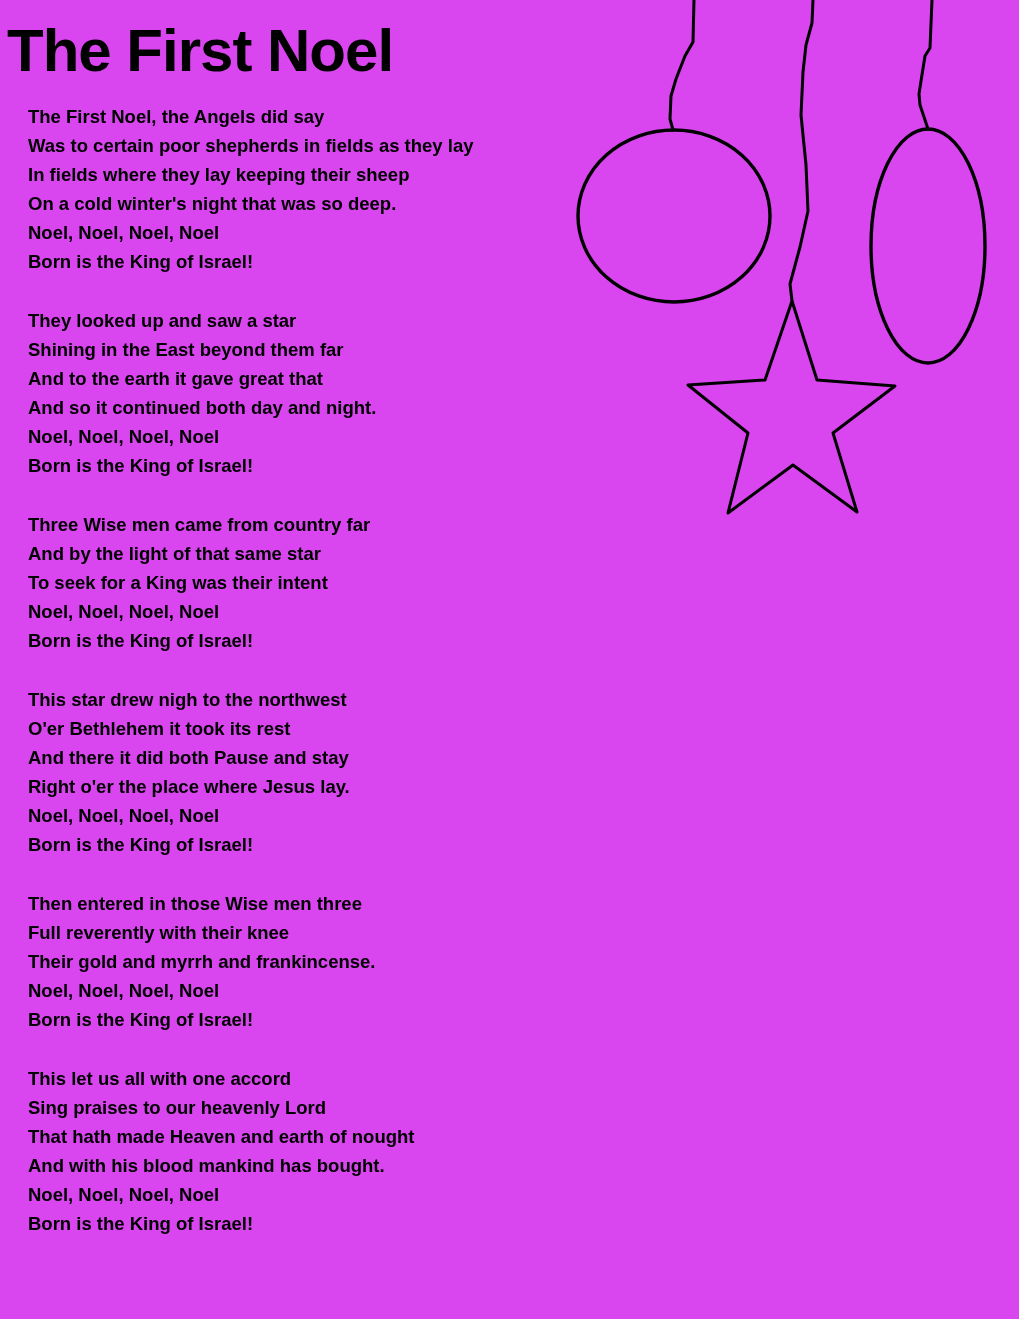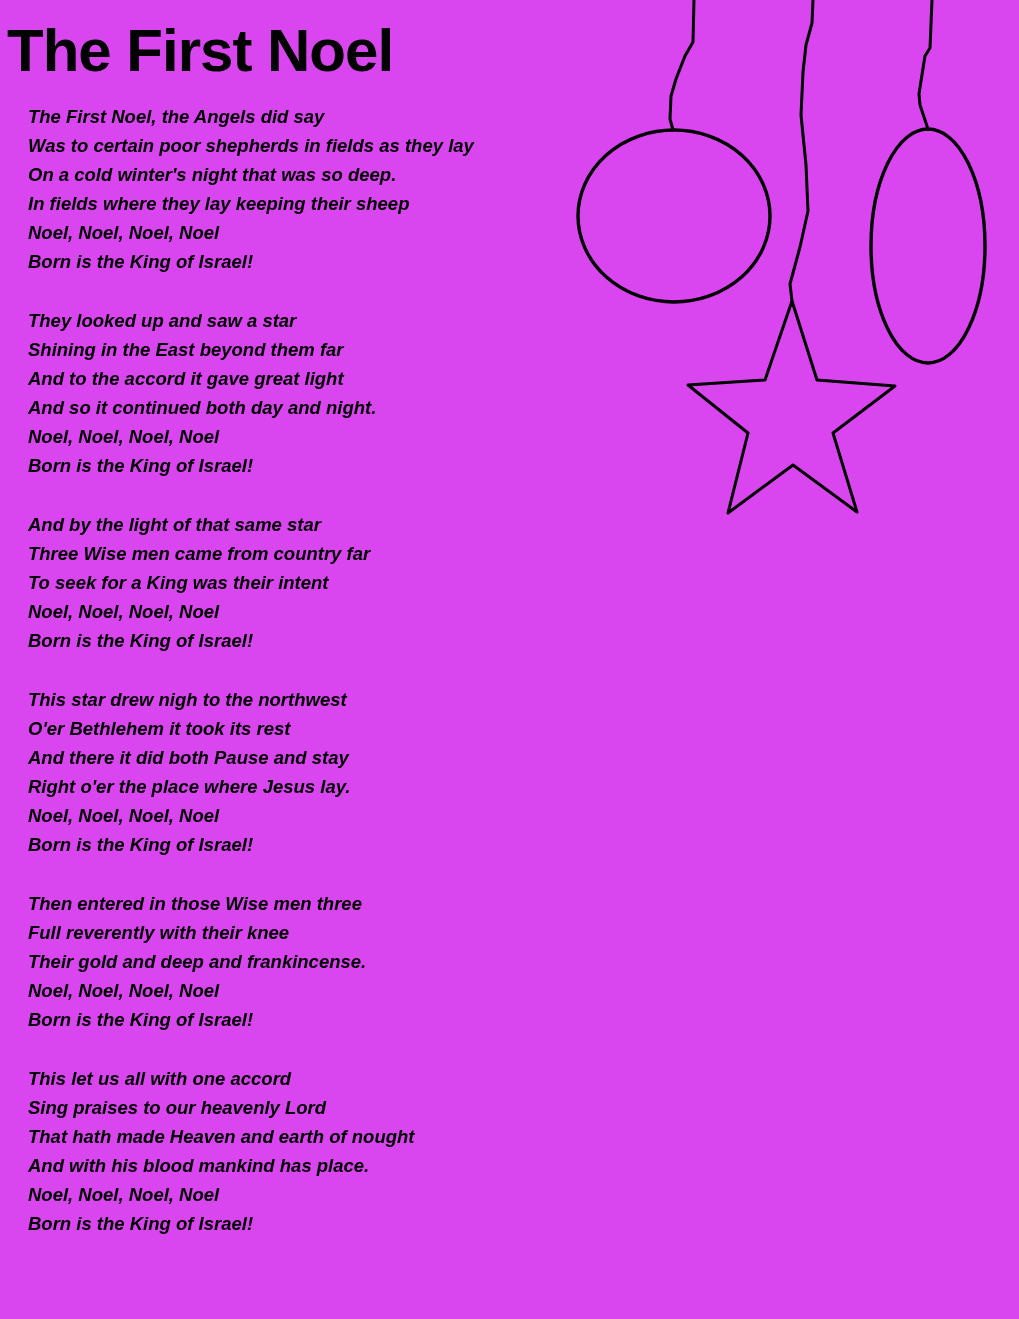--- a/index.html
+++ b/index.html
@@ -32,21 +32,20 @@
     left: 28px;
     top: 102px;
     font-size: 18.5px;
     line-height: 29px;
   }
   .stanza {
     margin: 0 0 30px 0;
   }
   .line {
     white-space: pre;
-    font-style: italic;
   }
   .illustration {
     position: absolute;
     left: 0;
     top: 0;
     width: 1019px;
     height: 1319px;
     pointer-events: none;
   }
   .ink-stroke {
@@ -60,60 +59,60 @@
 <body>
 
 <div class="sheet">
 
   <h1 class="page-title">The First Noel</h1>
 
   <div class="lyrics">
     <div class="stanza">
       <div class="line">The First Noel, the Angels did say</div>
       <div class="line">Was to certain poor shepherds in fields as they lay</div>
+      <div class="line">In fields where they lay keeping their sheep</div>
       <div class="line">On a cold winter's night that was so deep.</div>
-      <div class="line">In fields where they lay keeping their sheep</div>
       <div class="line">Noel, Noel, Noel, Noel</div>
       <div class="line">Born is the King of Israel!</div>
     </div>
     <div class="stanza">
       <div class="line">They looked up and saw a star</div>
       <div class="line">Shining in the East beyond them far</div>
-      <div class="line">And to the accord it gave great light</div>
+      <div class="line">And to the earth it gave great that</div>
       <div class="line">And so it continued both day and night.</div>
       <div class="line">Noel, Noel, Noel, Noel</div>
       <div class="line">Born is the King of Israel!</div>
     </div>
     <div class="stanza">
+      <div class="line">Three Wise men came from country far</div>
       <div class="line">And by the light of that same star</div>
-      <div class="line">Three Wise men came from country far</div>
       <div class="line">To seek for a King was their intent</div>
       <div class="line">Noel, Noel, Noel, Noel</div>
       <div class="line">Born is the King of Israel!</div>
     </div>
     <div class="stanza">
       <div class="line">This star drew nigh to the northwest</div>
       <div class="line">O'er Bethlehem it took its rest</div>
       <div class="line">And there it did both Pause and stay</div>
       <div class="line">Right o'er the place where Jesus lay.</div>
       <div class="line">Noel, Noel, Noel, Noel</div>
       <div class="line">Born is the King of Israel!</div>
     </div>
     <div class="stanza">
       <div class="line">Then entered in those Wise men three</div>
       <div class="line">Full reverently with their knee</div>
-      <div class="line">Their gold and deep and frankincense.</div>
+      <div class="line">Their gold and myrrh and frankincense.</div>
       <div class="line">Noel, Noel, Noel, Noel</div>
       <div class="line">Born is the King of Israel!</div>
     </div>
     <div class="stanza">
       <div class="line">This let us all with one accord</div>
       <div class="line">Sing praises to our heavenly Lord</div>
       <div class="line">That hath made Heaven and earth of nought</div>
-      <div class="line">And with his blood mankind has place.</div>
+      <div class="line">And with his blood mankind has bought.</div>
       <div class="line">Noel, Noel, Noel, Noel</div>
       <div class="line">Born is the King of Israel!</div>
     </div>
   </div>
 
   <svg class="illustration" viewBox="0 0 1019 1319" xmlns="http://www.w3.org/2000/svg" aria-hidden="true">
 
     <path class="ink-stroke" stroke-width="3" d="M 694 0 L 693 42 L 685 56 L 676 79 L 671 96 L 670 119 L 673 130"></path>
 
     <ellipse class="ink-stroke" stroke-width="3.4" cx="674" cy="216" rx="96" ry="86"></ellipse>

